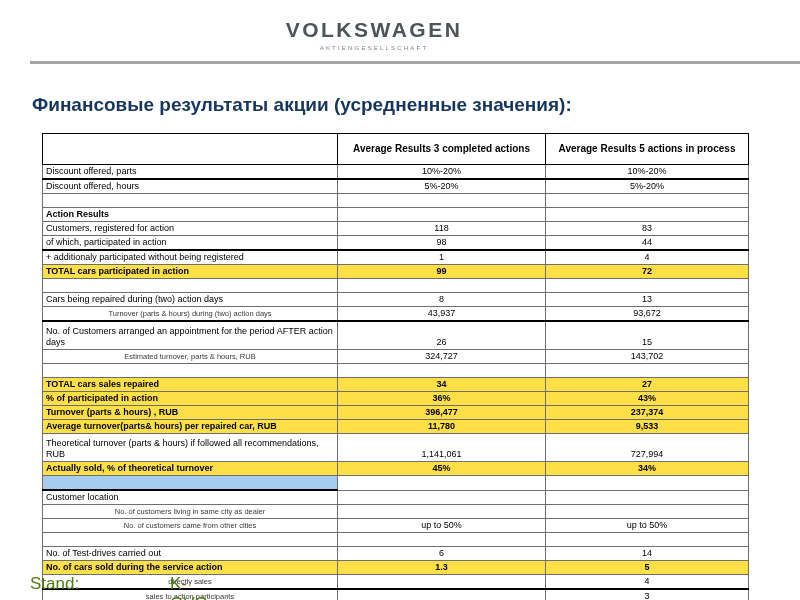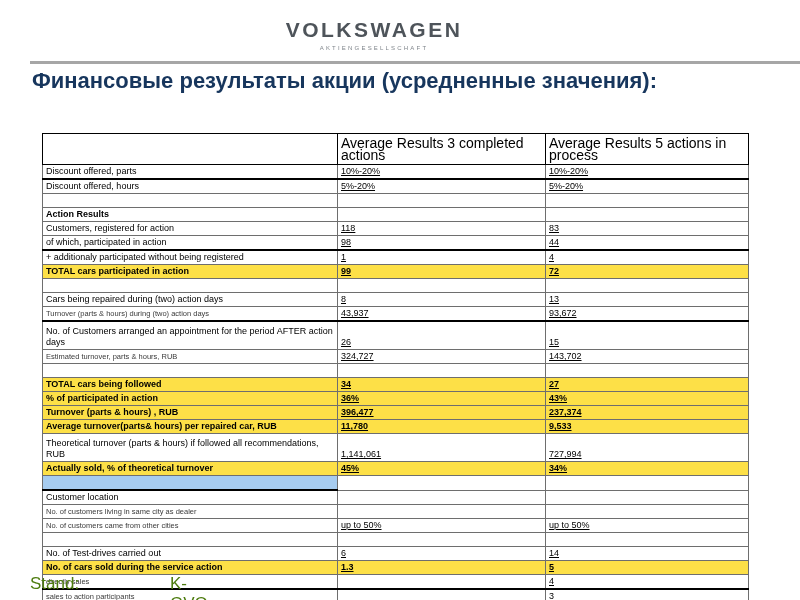--- a/index.html
+++ b/index.html
@@ -13,45 +13,45 @@
     font-size:21px;font-weight:bold;letter-spacing:2.5px;color:#4e545a;
     font-family:"Liberation Sans",sans-serif;
   }
   .logo-sub{
     font-size:6px;letter-spacing:2.2px;color:#80868c;margin-top:3px;
   }
   
   .divider{position:absolute;left:30px;top:61px;width:770px;height:3px;background:#a6a6a6;}
   
   .page-title{
-    position:absolute;left:32px;top:68px;width:740px;
-    font-size:22px;font-weight:bold;color:#17365d;
+    position:absolute;left:32px;top:94px;width:740px;
+    font-size:19px;font-weight:bold;color:#17365d;
   }
   
   .table-wrap{position:absolute;left:42px;top:133px;}
   table.results{
     border-collapse:collapse;table-layout:fixed;width:706px;
     font-family:"Liberation Sans",sans-serif;font-size:9px;color:#000;
     border:1px solid #000;border-bottom:2px solid #000;
   }
   table.results th, table.results td{
     border:1px solid #6e6e6e;
     padding:0 3px;height:13px;line-height:11px;
     overflow:hidden;white-space:nowrap;vertical-align:middle;
     font-weight:normal;
   }
   table.results th{
-    height:30px;font-size:14px;font-weight:normal;text-align:left;
+    height:30px;font-size:10px;font-weight:bold;text-align:center;
     border-color:#000;white-space:normal;line-height:12px;
   }
-  td.value-cell{text-align:left;text-decoration:underline;}
+  td.value-cell{text-align:center;}
   tr.hl td{background:#fde047;}
   tr.bold td{font-weight:bold;}
   tr.tall td{height:26px;white-space:normal;vertical-align:bottom;padding-bottom:1px;}
-  tr.small td.label-cell{font-size:7.5px;text-align:left;color:#3a3a3a;}
+  tr.small td.label-cell{font-size:7.5px;text-align:center;color:#3a3a3a;}
   tr.thick-bottom td{border-bottom:2px solid #000;}
   tr.hl-first td:first-child{background:#a6ccf0;border-bottom:2px solid #000;}
   
   .footer{position:absolute;left:30px;top:574px;font-size:17px;color:#4d7c0f;}
   .footer .code{position:absolute;left:140px;top:0;}
 </style>
 </head>
 <body>
 
 <div class="logo-block">
@@ -142,21 +142,21 @@
           <td class="label-cell">Estimated turnover, parts &amp; hours, RUB</td>
           <td class="value-cell">324,727</td>
           <td class="value-cell">143,702</td>
         </tr>
         <tr class="">
           <td class="label-cell"></td>
           <td class="value-cell"></td>
           <td class="value-cell"></td>
         </tr>
         <tr class="hl bold">
-          <td class="label-cell">TOTAL cars being followed</td>
+          <td class="label-cell">TOTAL cars sales repaired</td>
           <td class="value-cell">34</td>
           <td class="value-cell">27</td>
         </tr>
         <tr class="hl bold">
           <td class="label-cell">% of participated in action</td>
           <td class="value-cell">36%</td>
           <td class="value-cell">43%</td>
         </tr>
         <tr class="hl bold">
           <td class="label-cell">Turnover (parts &amp; hours) , RUB</td>

